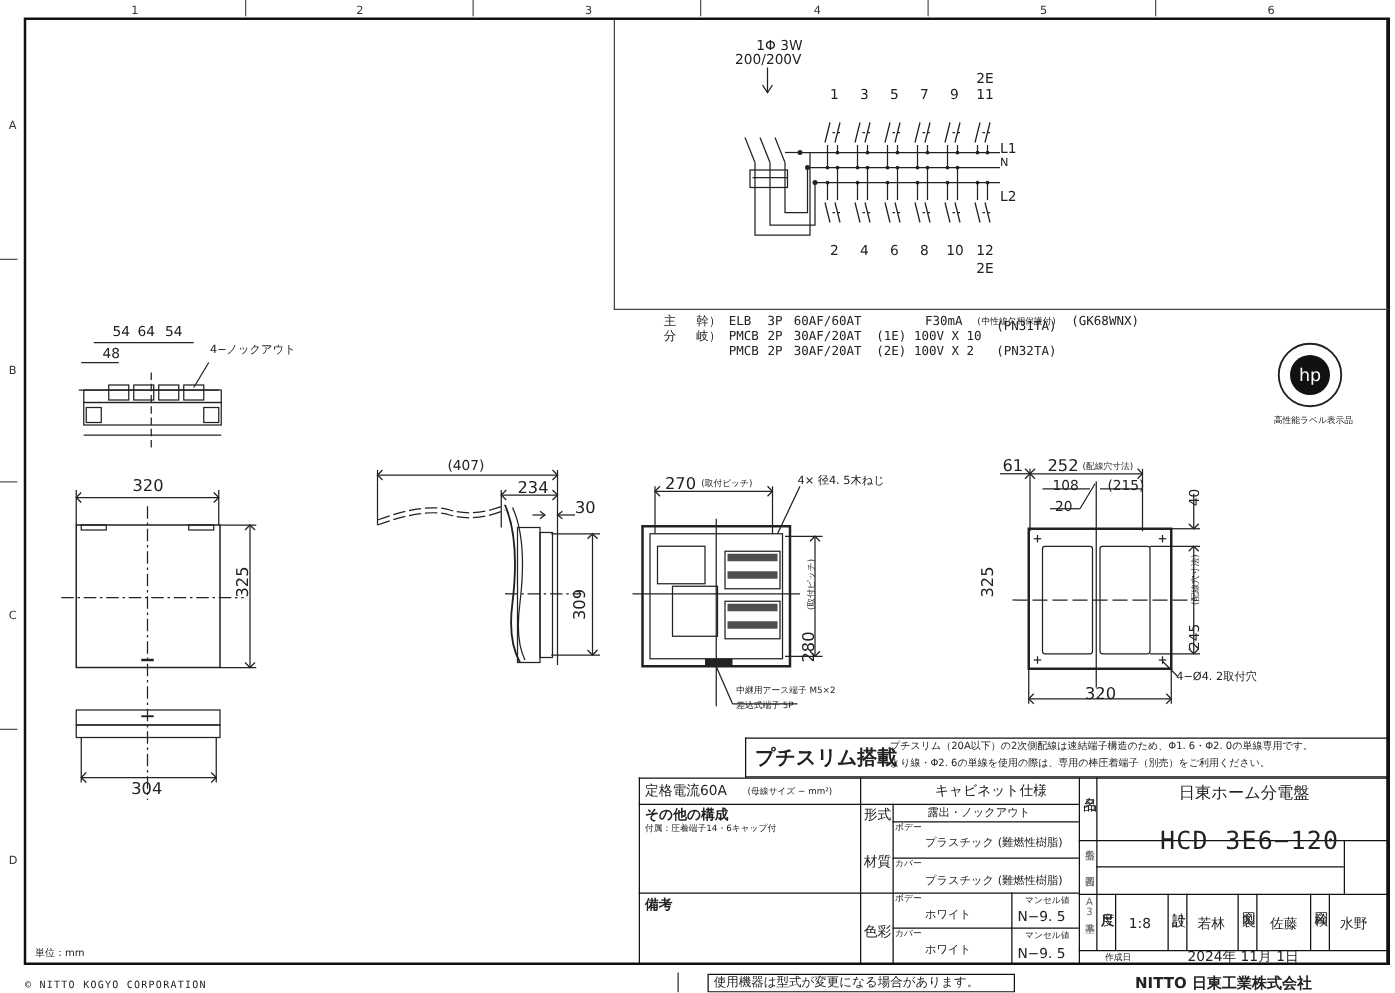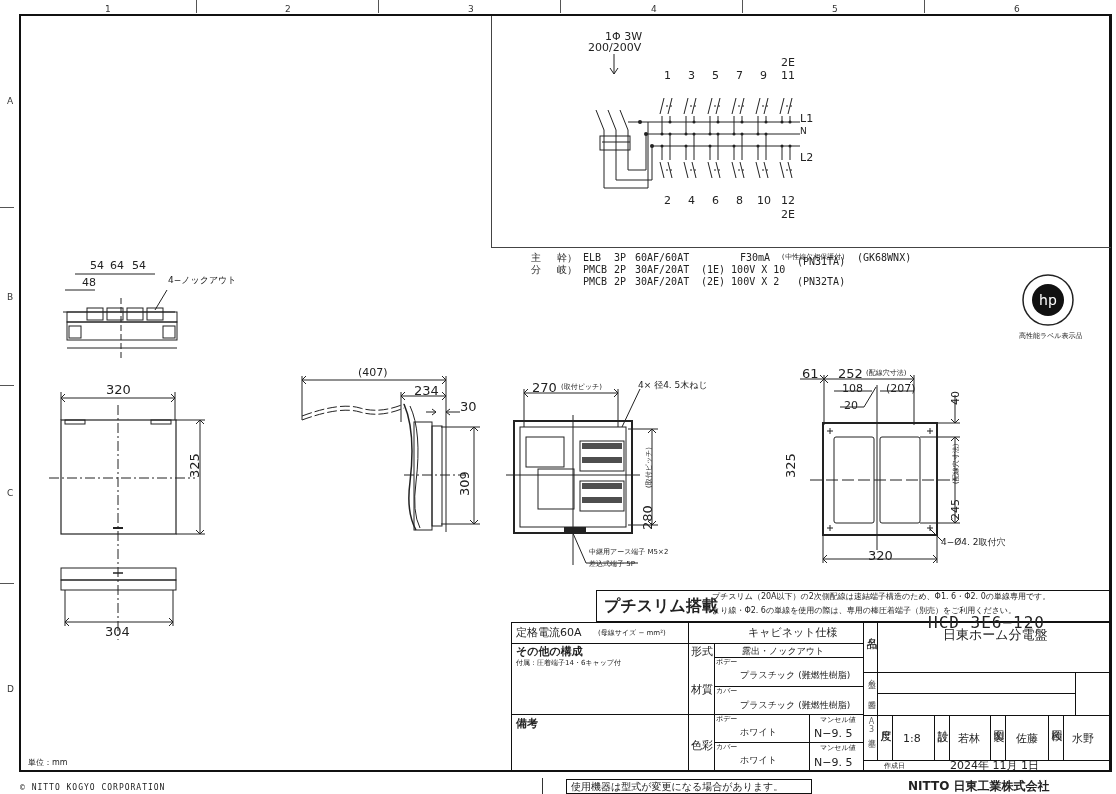--- a/index.html
+++ b/index.html
@@ -348,21 +348,21 @@
     <rect x="72" y="98" width="40" height="6" opacity="0.8"></rect>
     <rect x="72" y="112" width="40" height="6" opacity="0.8"></rect>
     <rect x="54" y="142" width="22" height="6"></rect>
   </g>
 </svg>
 
 <div class="t lg" style="left:802px;top:367px">61</div>
 <div class="t lg" style="left:838px;top:367px">252</div>
 <div class="t xs" style="left:866px;top:370px">(配線穴寸法)</div>
 <div class="t md" style="left:842px;top:383px">108</div>
-<div class="t md" style="left:886px;top:383px">(207)</div>
+<div class="t md" style="left:886px;top:383px">(215)</div>
 <div class="t md" style="left:844px;top:400px">20</div>
 <div class="t md" style="left:950px;top:405px;transform:rotate(-90deg);transform-origin:left top;">40</div>
 <div class="t md" style="left:950px;top:520px;transform:rotate(-90deg);transform-origin:left top;">245</div>
 <div class="t xs" style="left:953px;top:484px;transform:rotate(-90deg);transform-origin:left top;">(配線穴寸法)</div>
 <div class="t lg" style="left:784px;top:478px;transform:rotate(-90deg);transform-origin:left top;">325</div>
 <div class="t lg" style="left:868px;top:549px">320</div>
 <div class="t sm" style="left:941px;top:538px">4−Ø4. 2取付穴</div>
 <svg width="160" height="200" style="left:800px;top:375px">
   <g stroke="#222" stroke-width="1" fill="none">
     <line x1="0" y1="4" x2="24" y2="4"></line>
@@ -456,21 +456,21 @@
 <div class="vsep" style="left:892px;top:715px;height:45px;background:#111"></div>
 <div class="vsep" style="left:934px;top:715px;height:45px;background:#111"></div>
 <div class="vsep" style="left:949px;top:715px;height:45px;background:#111"></div>
 <div class="vsep" style="left:990px;top:715px;height:45px;background:#111"></div>
 <div class="vsep" style="left:1005px;top:715px;height:45px;background:#111"></div>
 <div class="vsep" style="left:1048px;top:715px;height:45px;background:#111"></div>
 <div class="vsep" style="left:1063px;top:715px;height:45px;background:#111"></div>
 
 <div class="abs vtxt" style="left:866px;top:630px;font-size:11px">品名</div>
 <div class="t lg" style="left:943px;top:628px">日東ホーム分電盤</div>
-<div class="t mono" style="left:928px;top:615px;font-size:16px;letter-spacing:1px">HCD  3E6−120</div>
+<div class="t mono" style="left:928px;top:662px;font-size:20px;letter-spacing:1px">HCD  3E6−120</div>
 <div class="abs vtxt" style="left:867px;top:674px;font-size:8px;color:#666">盤名</div>
 <div class="abs vtxt" style="left:867px;top:695px;font-size:8px;color:#666">図番</div>
 <div class="abs vtxt" style="left:867px;top:717px;font-size:8px;color:#666">A3基準</div>
 <div class="abs vtxt" style="left:880px;top:722px;font-size:11px">尺度</div>
 <div class="t md" style="left:903px;top:733px">1:8</div>
 <div class="abs vtxt" style="left:937px;top:722px;font-size:11px">設計</div>
 <div class="t md" style="left:958px;top:733px">若林</div>
 <div class="abs vtxt" style="left:993px;top:722px;font-size:11px">製図</div>
 <div class="t md" style="left:1016px;top:733px">佐藤</div>
 <div class="abs vtxt" style="left:1051px;top:722px;font-size:11px">検図</div>

